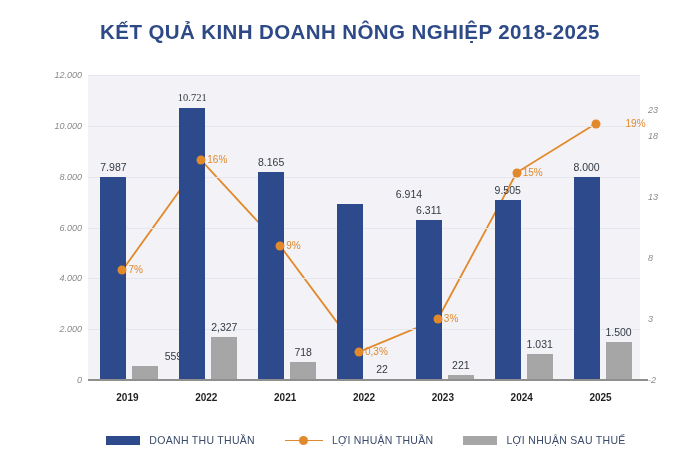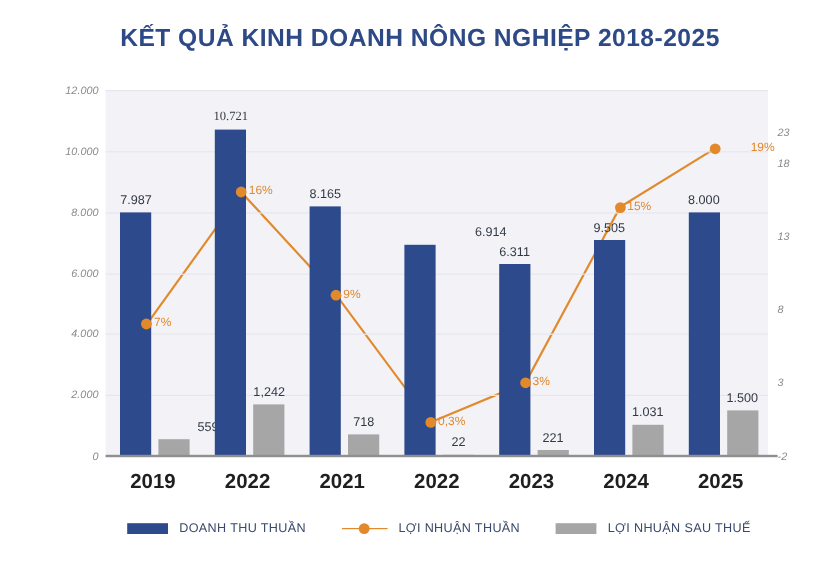--- a/index.html
+++ b/index.html
@@ -80,21 +80,21 @@
     width:9px;height:9px;border-radius:50%;
     background:#e2892b;
     transform:translate(-50%,-50%);
   }
 
   #line-svg{position:absolute;left:0;top:0;width:552px;height:305px;overflow:visible;}
 
   .x-tick{
     position:absolute;
     top:392px;
-    font-size:17px;
+    font-size:10px;
     font-weight:bold;
     color:#1f1f1f;
     text-align:center;
     transform:translateX(-50%);
     white-space:nowrap;
   }
 
   #legend{
     position:absolute;
     left:0;top:428px;width:700px;height:24px;
@@ -159,21 +159,21 @@
         <div class="gridline" style="top: 0px;"></div>
         <div class="bar revenue" style="left: 12.4286px; width: 26px; height: 203.003px;"></div>
         <div class="bar-label" style="left: 25.4286px; top: 85.9971px;">7.987</div>
         <div class="bar profit" style="left: 44.4286px; width: 26px; height: 14.2079px;"></div>
         <div class="bar-label" style="left: 57.4286px; top: 274.792px; margin-left: 28px;">559</div>
         <div class="marker" style="left: 34.4286px; top: 195.2px;"></div>
         <div class="pct-label" style="left: 40.4286px; top: 189.2px;">7%</div>
         <div class="bar revenue" style="left: 91.2857px; width: 26px; height: 272.492px;"></div>
         <div class="bar-label" style="left: 104.286px; top: 16.5079px; font-family: Liberation Serif, serif;">10.721</div>
         <div class="bar profit" style="left: 123.286px; width: 26px; height: 42.6237px;"></div>
-        <div class="bar-label" style="left: 136.286px; top: 246.376px;">1,242</div>
+        <div class="bar-label" style="left: 136.286px; top: 246.376px;">2,327</div>
         <div class="marker" style="left: 113.286px; top: 85.4px;"></div>
         <div class="pct-label" style="left: 119.286px; top: 79.4px;">16%</div>
         <div class="bar revenue" style="left: 170.143px; width: 26px; height: 207.527px;"></div>
         <div class="bar-label" style="left: 183.143px; top: 81.4729px;">8.165</div>
         <div class="bar profit" style="left: 202.143px; width: 26px; height: 18.2492px;"></div>
         <div class="bar-label" style="left: 215.143px; top: 270.751px;">718</div>
         <div class="marker" style="left: 192.143px; top: 170.8px;"></div>
         <div class="pct-label" style="left: 198.143px; top: 164.8px;">9%</div>
         <div class="bar revenue" style="left: 249px; width: 26px; height: 175.731px;"></div>
         <div class="bar-label" style="left: 273px; top: 113.269px; margin-left: 48px;">6.914</div>

